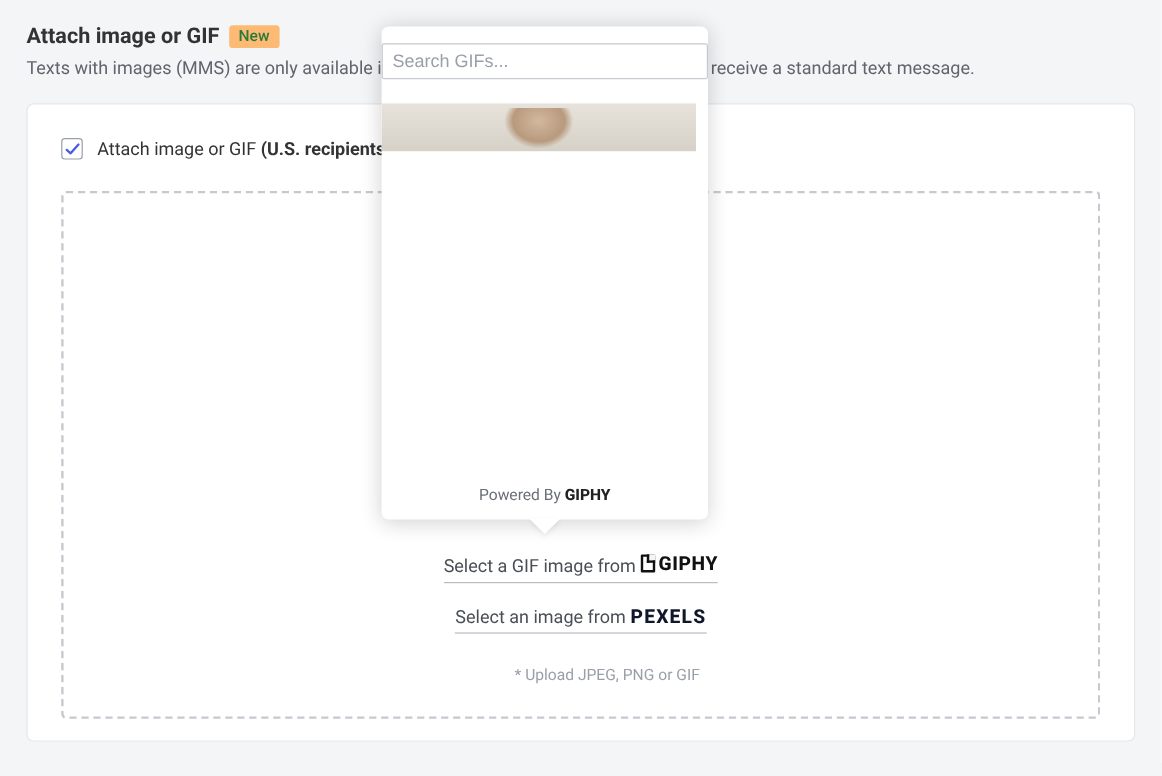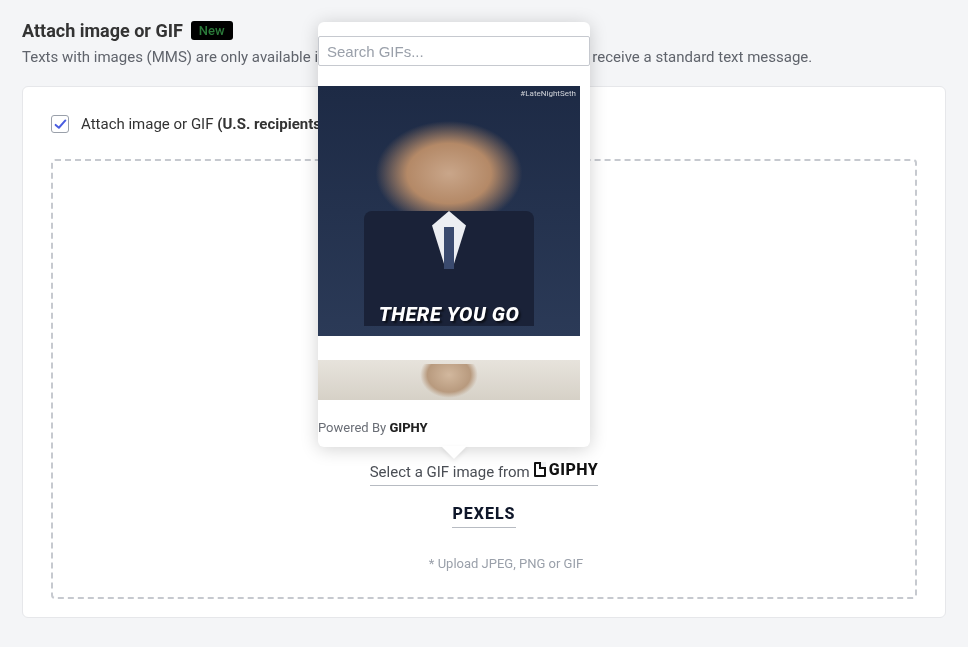--- a/index.html
+++ b/index.html
@@ -9,21 +9,21 @@
       color: #333;
       width: 968px;
       height: 647px;
       position: relative;
       overflow: hidden;
     }
     .header { padding: 20px 22px 0; }
     .title-row { display: flex; align-items: center; gap: 8px; }
     .title { font-size: 18px; font-weight: 700; color: #333; }
     .badge-new {
-      background: #000000;
+      background: #fdba74;
       color: #2b7a3a;
       font-size: 13px;
       font-weight: 500;
       padding: 2px 8px;
       border-radius: 3px;
     }
     .subhead {
       margin-top: 6px;
       font-size: 15px;
       color: #60646c;
@@ -225,22 +225,21 @@
       content:"";
       position:absolute;
       top:4px;
       left:50%;
       transform:translateX(-50%);
       width:60px;
       height:36px;
       background: radial-gradient(ellipse 60% 80% at 50% 30%, #d2b89e 0%, #b89a7e 60%, transparent 80%);
     }
     .powered {
-      margin-top: 14px;
-      text-align: left;
+      text-align: center;
       font-size: 13px;
       color: #6a6e76;
     }
     .powered strong { font-weight: 800; color: #222; }
     .giphy-icon {
       display: inline-block;
       width: 12px;
       height: 15px;
       border: 2px solid #111;
       border-radius: 1px;
@@ -292,34 +291,30 @@
 
   <div class="dropzone">
     <span class="select-link">
       <span>Select a GIF image from</span>
       <span class="brand-giphy">
         <span class="giphy-icon"></span>
         <span>GIPHY</span>
       </span>
     </span>
     <span class="select-link">
+      <span>Select an image from</span>
       <span class="brand-pexels">PEXELS</span>
     </span>
     <div class="footnotes">
       <span class="footnote">* Upload JPEG, PNG or GIF</span>
     </div>
   </div>
 </div>
 
 <div class="popover">
   <input class="search-input" type="text" placeholder="Search GIFs..." style="">
   <div class="gif-scroll">
-    <div class="gif-item gif-1">
-      <span class="gif-watermark">#LateNightSeth</span>
-      <div class="suit"></div>
-      <span class="gif-caption">THERE YOU GO</span>
-    </div>
     <div class="gif-item gif-2"></div>
   </div>
   <div class="powered">
     <span>Powered By </span><strong>GIPHY</strong>
   </div>
 </div>
 
 </body></html>

